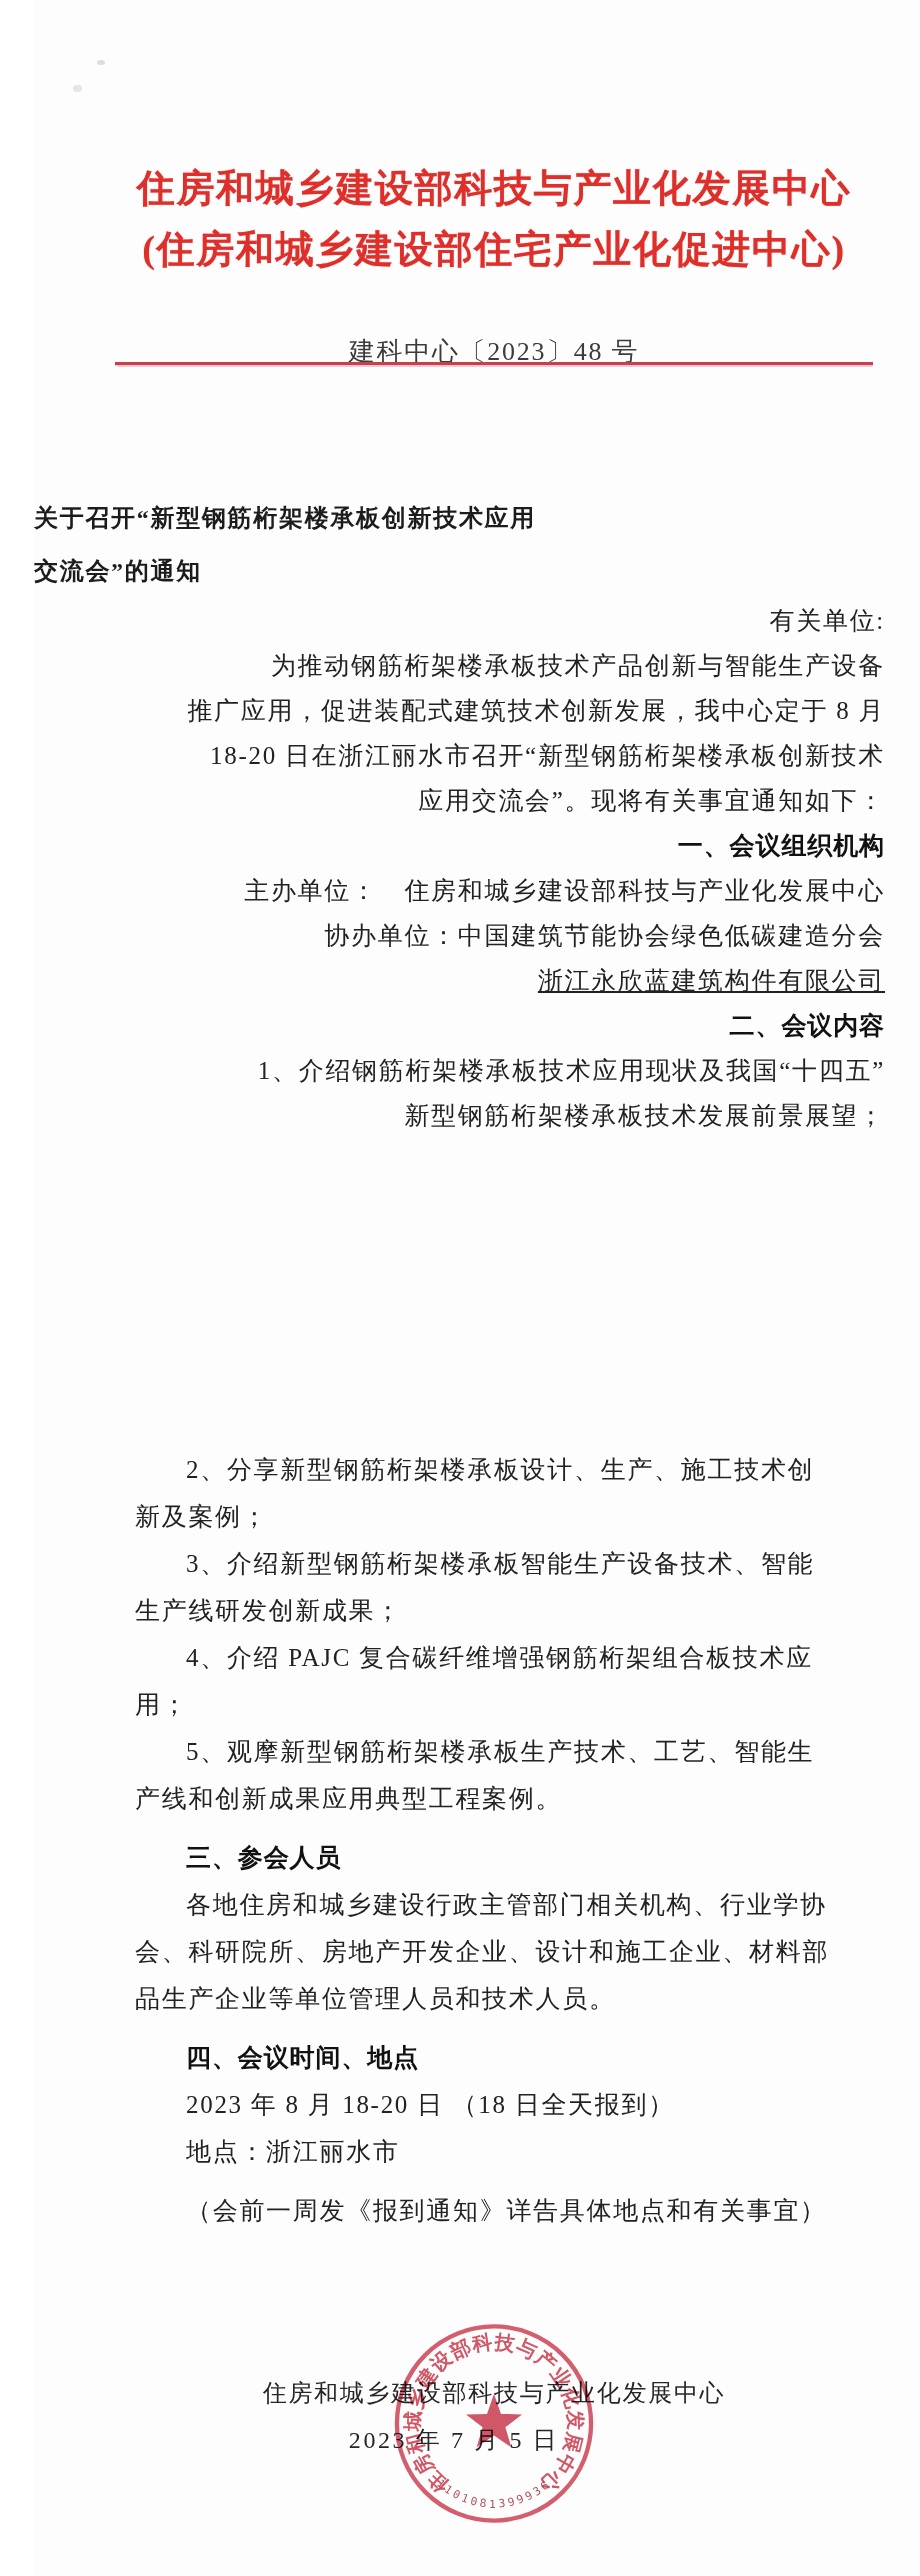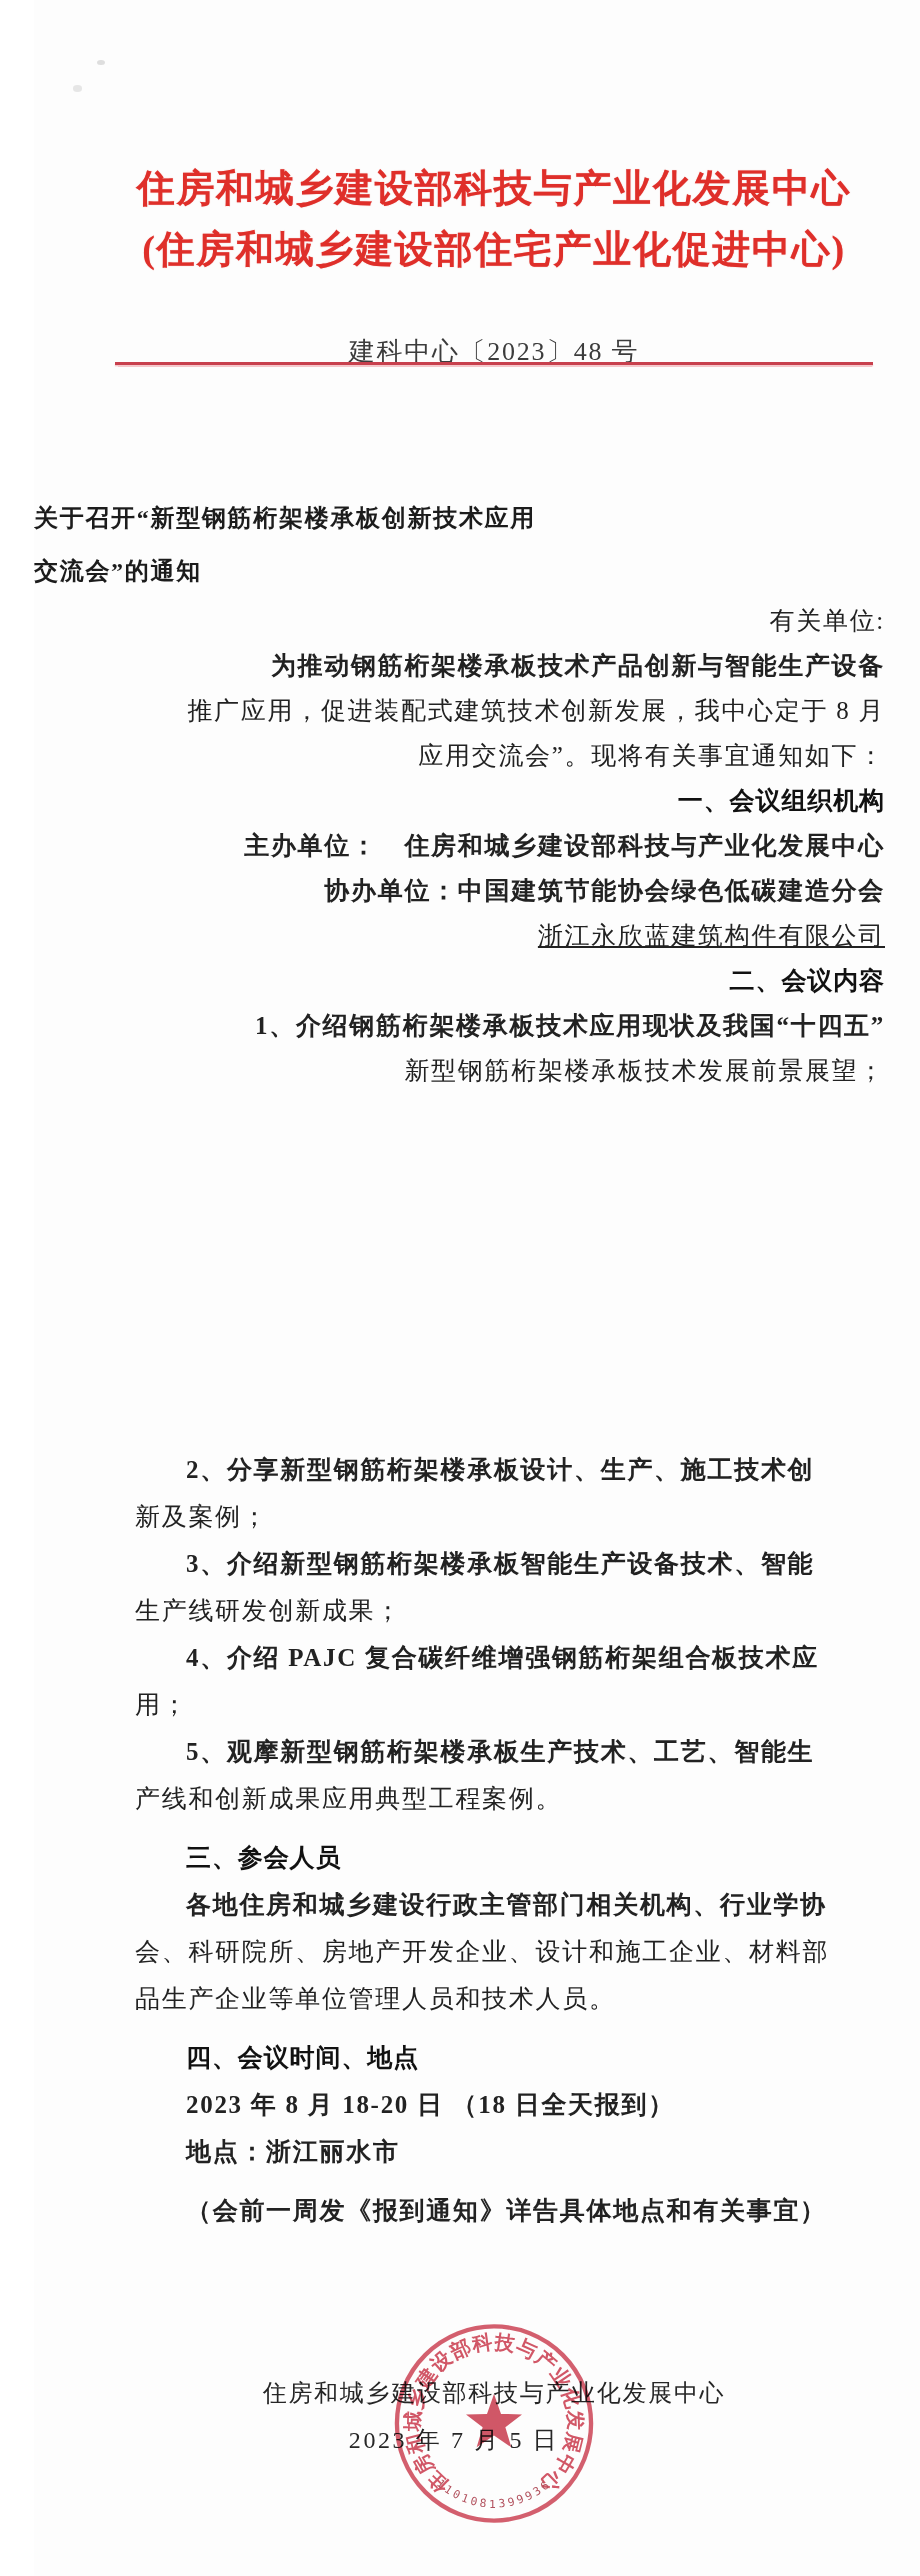--- a/index.html
+++ b/index.html
@@ -44,21 +44,21 @@
 
   
   .body-block{position:absolute;left:101px;width:750px;}
   .b1{top:598px;text-align:right;}
   .b2{top:1446px;}
   .ln{
     margin:0;white-space:nowrap;
     font-size:25px;line-height:45px;letter-spacing:1.7px;color:#222222;
   }
   .b2 .ln{line-height:47px;}
-  .ln.indent{padding-left:51px;font-weight:bold;}
+  .ln.indent{padding-left:51px;}
   .ln.deep{padding-left:179px;text-decoration:underline;}
   .ln.h{
     font-family:"Liberation Sans","DejaVu Sans",sans-serif;
     font-weight:bold;letter-spacing:0.9px;color:#111111;
   }
   .ln.gap{margin-top:12px;}
 
   
   .sign-org{
     position:absolute;left:0;top:2377px;width:920px;text-align:center;
@@ -91,20 +91,21 @@
 
   <div class="notice-title">
     <div>关于召开“新型钢筋桁架楼承板创新技术应用</div>
     <div>交流会”的通知</div>
   </div>
 
   <div class="body-block b1">
     <p class="ln">有关单位:</p>
     <p class="ln indent">为推动钢筋桁架楼承板技术产品创新与智能生产设备</p>
     <p class="ln">推广应用，促进装配式建筑技术创新发展，我中心定于 8 月</p>
+    <p class="ln">18-20 日在浙江丽水市召开“新型钢筋桁架楼承板创新技术</p>
     <p class="ln">应用交流会”。现将有关事宜通知如下：</p>
     <p class="ln h indent">一、会议组织机构</p>
     <p class="ln indent">主办单位：　住房和城乡建设部科技与产业化发展中心</p>
     <p class="ln indent">协办单位：中国建筑节能协会绿色低碳建造分会</p>
     <p class="ln deep">浙江永欣蓝建筑构件有限公司</p>
     <p class="ln h indent">二、会议内容</p>
     <p class="ln indent">1、介绍钢筋桁架楼承板技术应用现状及我国“十四五”</p>
     <p class="ln">新型钢筋桁架楼承板技术发展前景展望；</p>
   </div>
 

